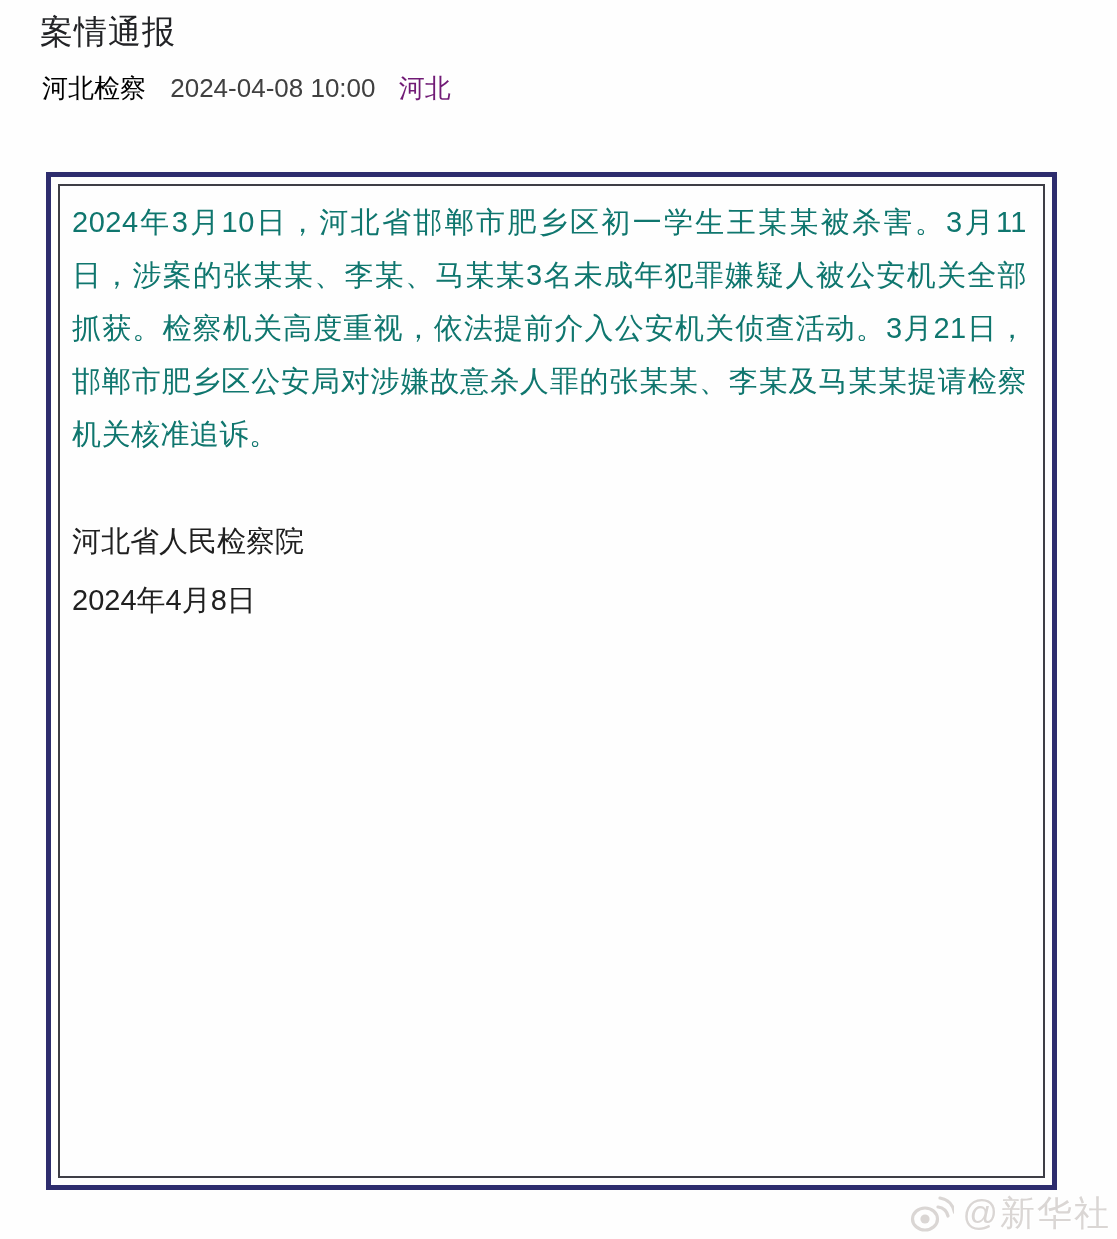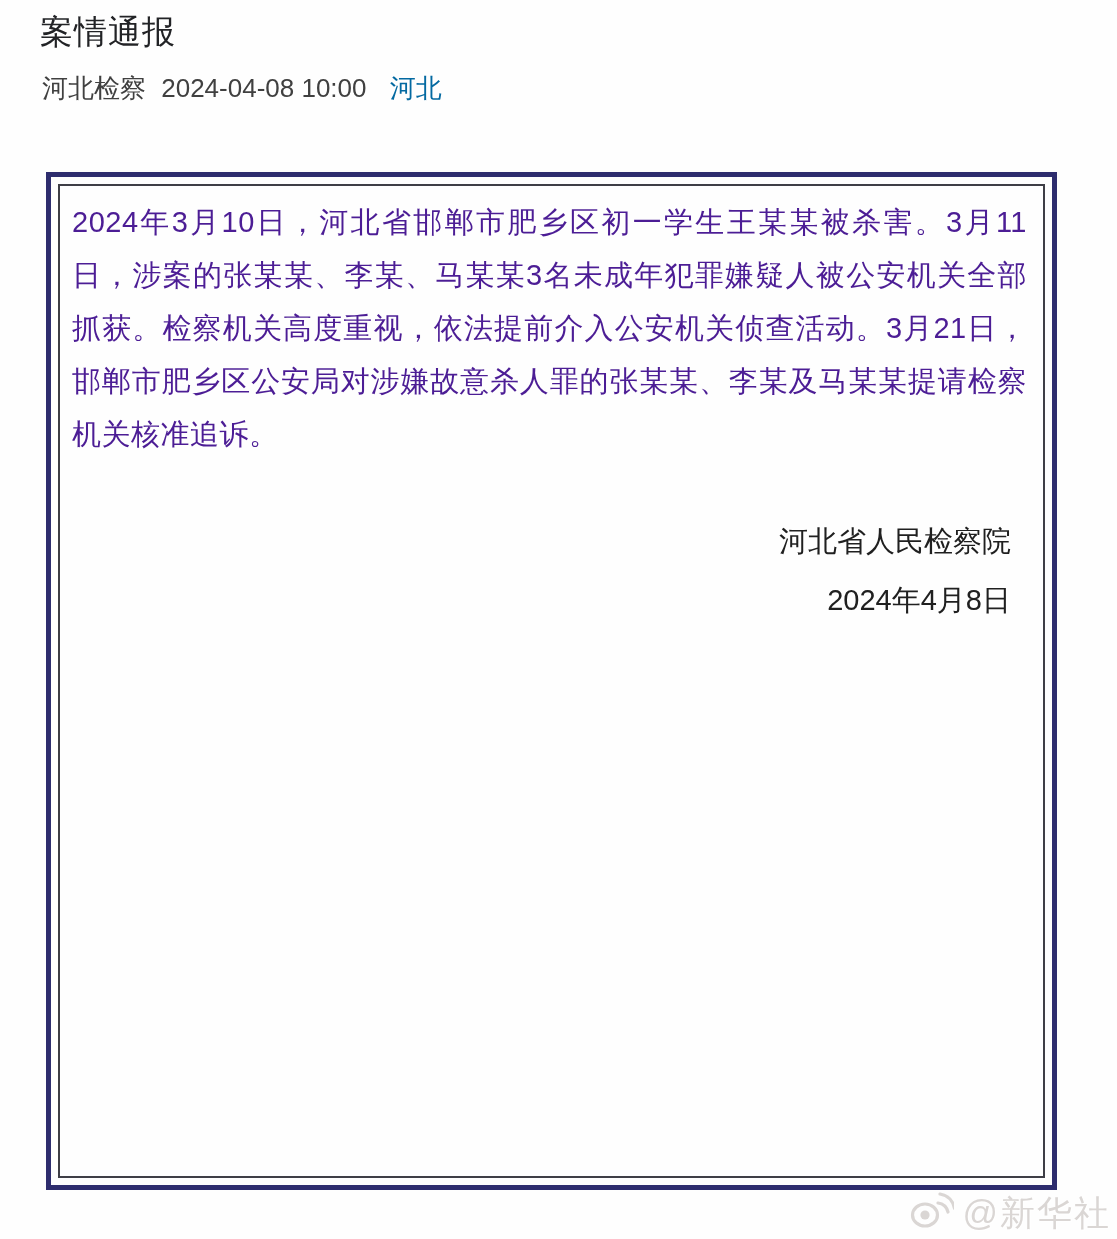--- a/index.html
+++ b/index.html
@@ -25,23 +25,23 @@
   }
 
   .byline {
     position: absolute;
     left: 42px;
     top: 72px;
     font-size: 26px;
     line-height: 32px;
     white-space: nowrap;
   }
-  .byline .author { color: #404040; margin-right: 8px; cursor: pointer; }
+  .byline .author { color: #000000; margin-right: 17px; cursor: pointer; }
   .byline .time   { color: #404040; margin-right: 16px; }
-  .byline .loc    { color: #0369a1; }
+  .byline .loc    { color: #701a75; }
 
   .notice-outer {
     position: absolute;
     left: 46px;
     top: 172px;
     width: 1011px;
     height: 1018px;
     border: 5px solid #2e2d6e;
     box-sizing: border-box;
     background: #fefefe;
@@ -52,40 +52,39 @@
     border: 2px solid #3e3e46;
     box-sizing: border-box;
     padding: 10px 16px 0 12px;
     overflow: hidden;
   }
 
   .notice-inner p {
     margin: 0 0 54px 0;
     font-size: 29px;
     line-height: 53px;
-    color: #4c1d95;
+    color: #0f766e;
     text-align: justify;
     letter-spacing: 0.5px;
   }
 
   .signature {
-    text-align: right;
     font-size: 29px;
     line-height: 53px;
     color: #202020;
     padding-right: 16px;
   }
   .signature .sig-date { margin-top: 6px; }
 
   .watermark {
     position: absolute;
     right: 6px;
     bottom: 2px;
     display: flex;
-    align-items: flex-start;
+    align-items: center;
     gap: 8px;
     color: #dad6d4;
     font-size: 35px;
     font-weight: 500;
     letter-spacing: 2px;
     text-shadow: 1px 1px 0 #ffffff;
     user-select: none;
     margin-top: 40px;
   }
   .watermark svg { display: block; }

